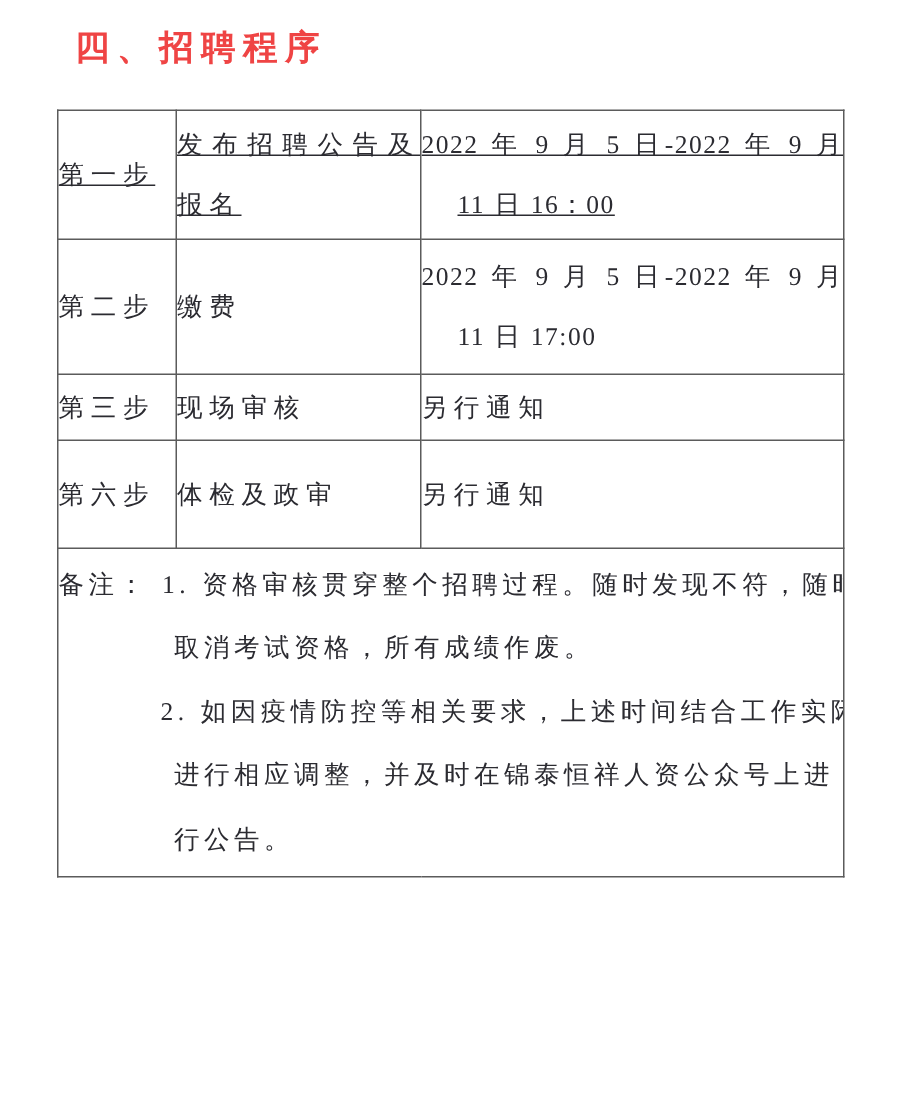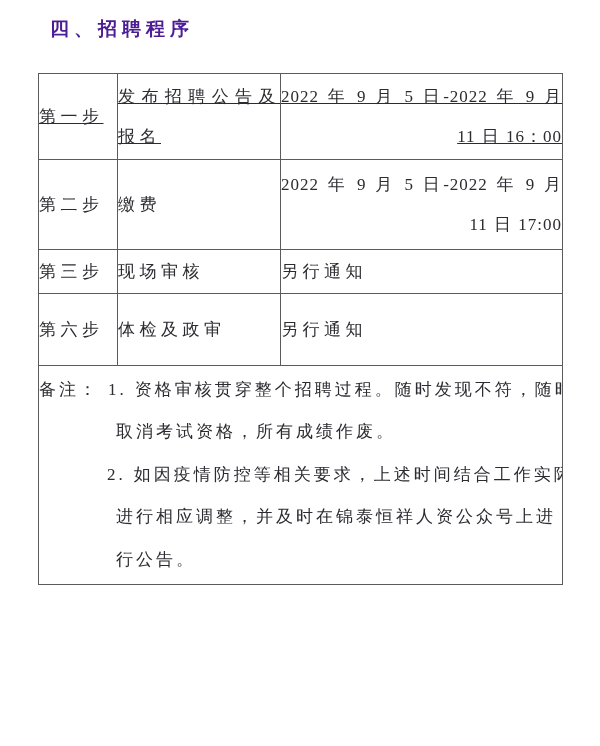--- a/index.html
+++ b/index.html
@@ -5,22 +5,22 @@
   html,body { margin:0; padding:0; background:#ffffff; }
   body {
     width:600px; height:746px;
     font-family:"Liberation Serif","DejaVu Serif",serif;
     color:#2b2b31;
   }
   .page { position:relative; width:600px; height:746px; background:#ffffff; overflow:hidden; }
 
   .doc-title {
     position:absolute; left:50px; top:16px;
-    font-size:19px; font-weight:bold; letter-spacing:5px;
-    color:#4c1d95; white-space:nowrap;
+    font-size:23px; font-weight:bold; letter-spacing:5px;
+    color:#ef4444; white-space:nowrap;
   }
 
   table.proc {
     position:absolute; left:38px; top:73px;
     border-collapse:collapse; table-layout:fixed; width:524px;
   }
   table.proc td {
     border:1px solid #5b5b5b;
     font-size:17px; vertical-align:middle;
     padding:0; overflow:hidden;
@@ -30,21 +30,21 @@
   .c3 { padding-left:9px;  padding-right:7px; letter-spacing:4.5px; }
 
   tr.r1 > td { height:85px;text-decoration:underline; }
   tr.r2 > td { height:89px; }
   tr.r3 > td, tr.r4 > td, tr.r5 > td { height:43px; }
   tr.r6 > td { height:71px;font-family:Liberation Mono, monospace; }
   tr.r7 > td { height:50px; }
   tr.rn > td { height:218px; }
 
   .line { line-height:40px; white-space:nowrap; }
-  .date { letter-spacing:1px; word-spacing:1px;text-align:right; }
+  .date { letter-spacing:1px; word-spacing:1px; }
   .spread { text-align:justify; text-align-last:justify; white-space:normal; }
   .t-ind { padding-left:24px; }
 
   td.notes-cell {
     vertical-align:top;
     padding:6px 8px 0 8px;
     letter-spacing:3px;
   }
   .note-line { line-height:42.6px; white-space:nowrap; }
   .marker { margin-right:8px; }

